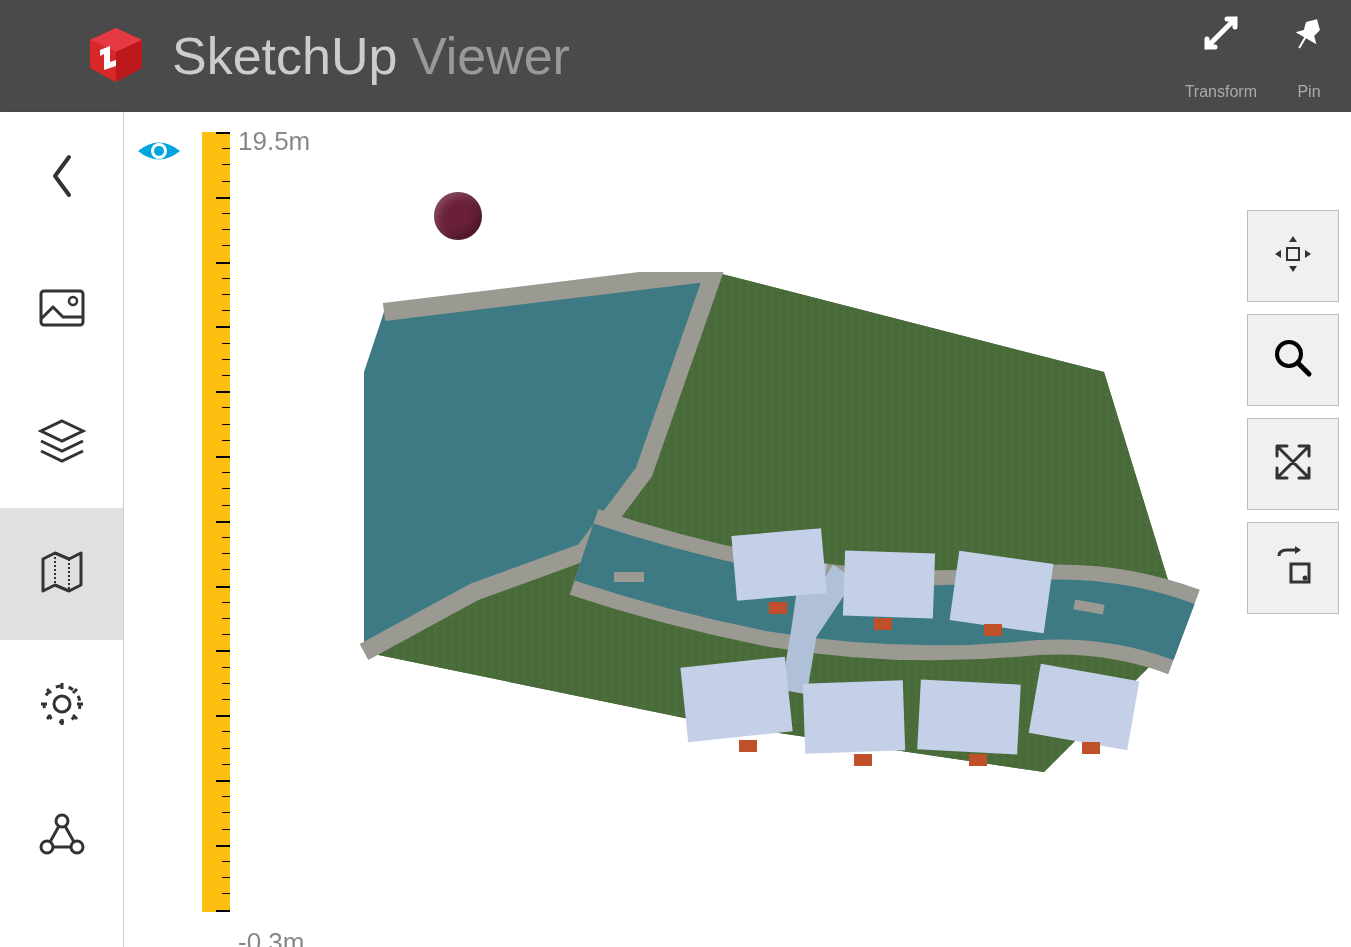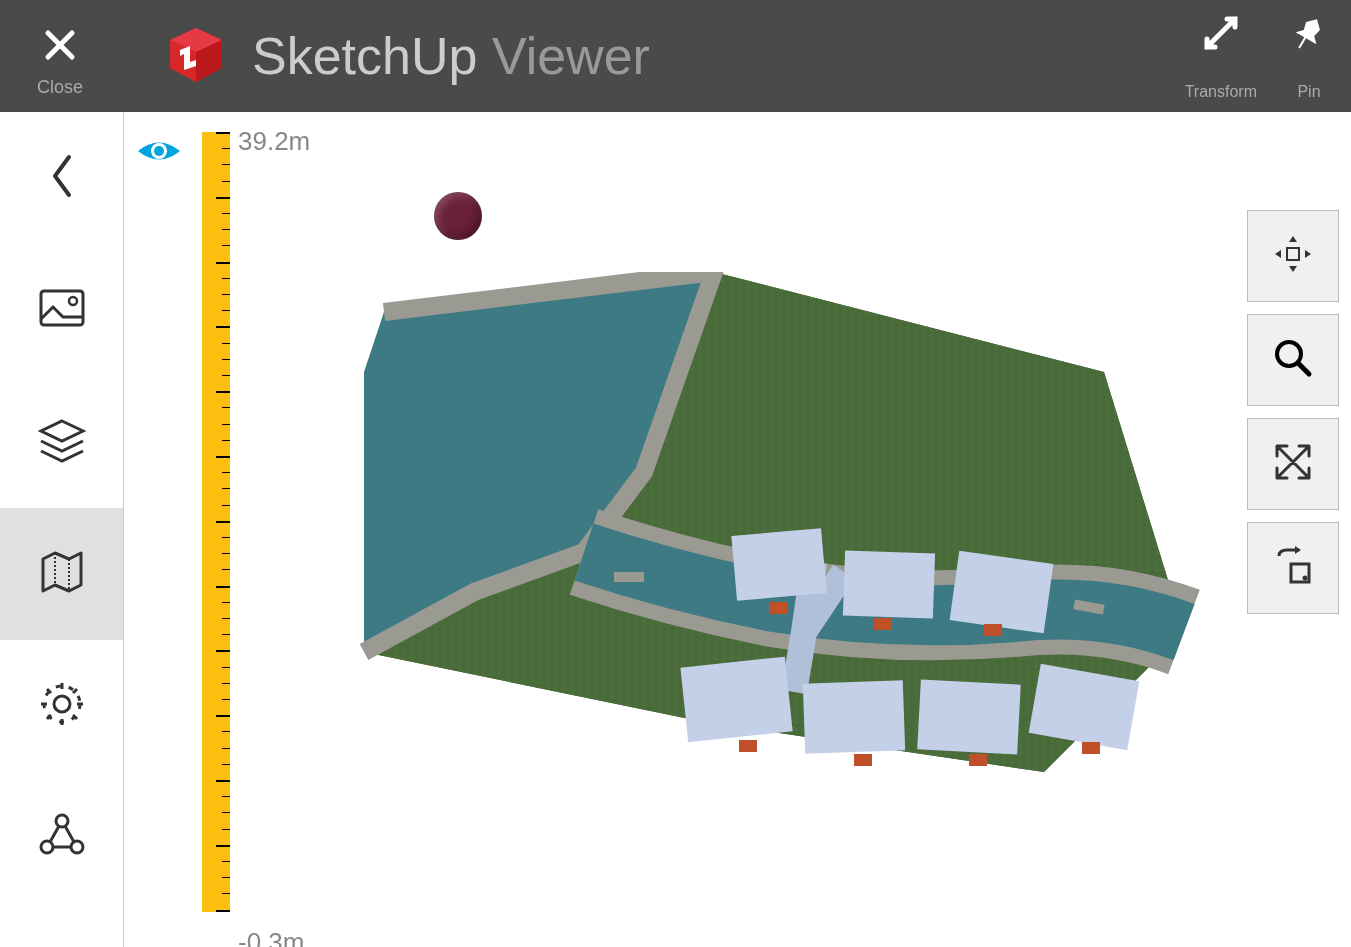--- a/index.html
+++ b/index.html
@@ -166,28 +166,20 @@
       align-items: center;
       justify-content: center;
       cursor: pointer;
     }
     .tool-btn svg { width: 48px; height: 48px; }
   </style>
 </head>
 <body>
 
 <div class="header">
-  <div class="header-left">
-    <span class="close-x">
-      <svg viewBox="0 0 40 40">
-          <path d="M8 8 L32 32 M32 8 L8 32" stroke="#fff" stroke-width="5" stroke-linecap="round"></path>
-        </svg>
-    </span>
-    <span class="close-label">Close</span>
-  </div>
   <div class="logo-area">
     <span class="logo-icon">
       <svg viewBox="0 0 72 72">
         <path d="M10 20 L36 8 L62 20 L62 48 L36 62 L10 48 Z" fill="#d62828"></path>
         <path d="M10 20 L36 32 L62 20 L36 8 Z" fill="#e63946"></path>
         <path d="M36 32 L62 20 L62 48 L36 62 Z" fill="#ba181b"></path>
         <path d="M10 20 L36 32 L36 62 L10 48 Z" fill="#d62828"></path>
         <path d="M20 30 L30 26 L30 42 L36 40 L36 46 L24 50 L24 34 L20 36 Z" fill="#fff"></path>
       </svg>
     </span>
@@ -328,21 +320,21 @@
         <div class="ruler-tick major" style="top: 648px;"></div>
         <div class="ruler-tick minor" style="top: 664.2px;"></div>
         <div class="ruler-tick minor" style="top: 680.4px;"></div>
         <div class="ruler-tick minor" style="top: 696.6px;"></div>
         <div class="ruler-tick major" style="top: 712.8px;"></div>
         <div class="ruler-tick minor" style="top: 729px;"></div>
         <div class="ruler-tick minor" style="top: 745.2px;"></div>
         <div class="ruler-tick minor" style="top: 761.4px;"></div>
         <div class="ruler-tick major" style="top: 777.6px;"></div>
       </div>
-    <span class="ruler-label top">39.2m</span>
+    <span class="ruler-label top">19.5m</span>
     <span class="ruler-label bottom">-0.3m</span>
 
     <div class="map-area">
       <div class="marker-dot"></div>
       <div class="site-plan">
         <svg width="900" height="600" viewBox="0 0 900 600">
 
           <polygon points="70,40 400,0 790,100 870,360 730,500 390,450 50,380" fill="#4a6b3a"></polygon>
 
           <defs>

